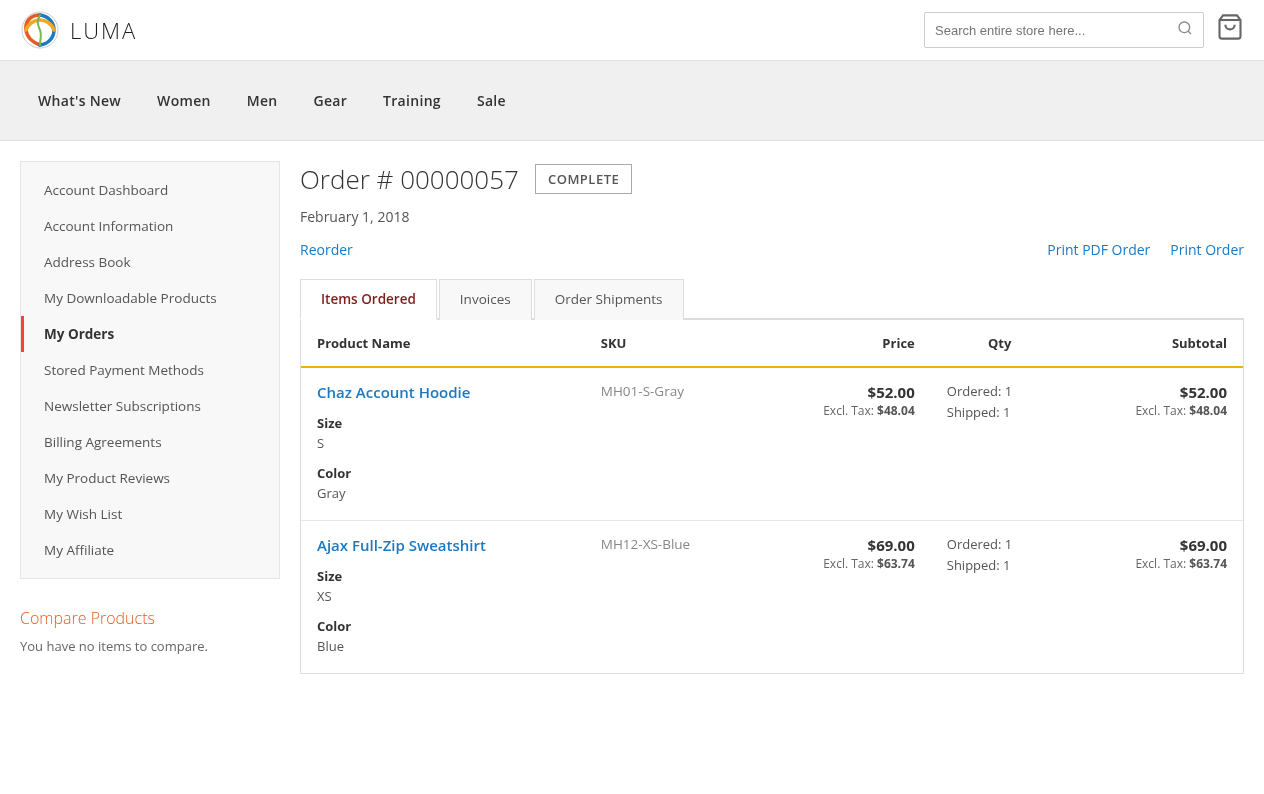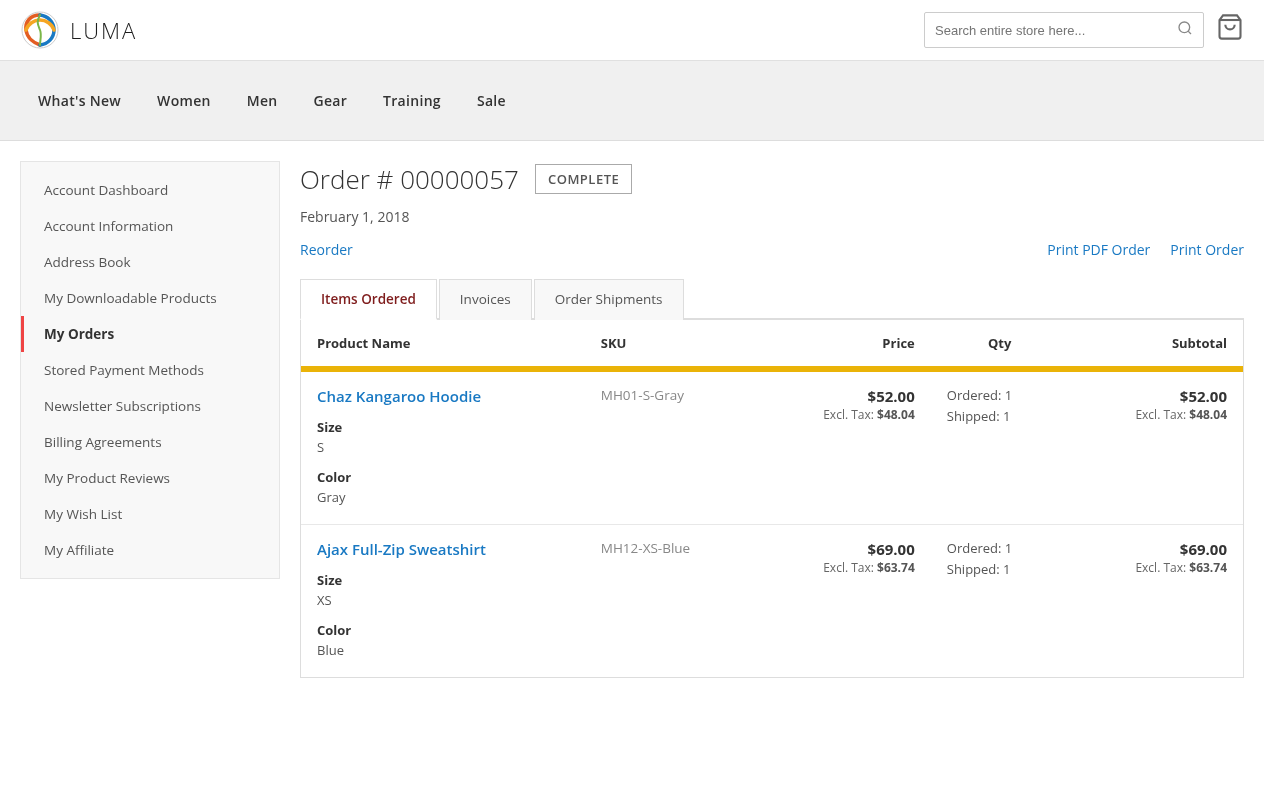--- a/index.html
+++ b/index.html
@@ -228,21 +228,21 @@
     
     .order-table-wrap {
       border: 1px solid #ddd;
       border-top: none;
     }
     .order-table {
       width: 100%;
       border-collapse: collapse;
     }
     .order-table thead tr {
-      border-bottom: 6px solid #eab308;
+      border-bottom: 2px solid #eab308;
     }
     .order-table thead th {
       padding: 14px 16px;
       font-size: 13px;
       font-weight: 700;
       color: #333;
       text-align: left;
       background: #fff;
     }
     .order-table thead th.right { text-align: right; }
@@ -382,20 +382,27 @@
       <a class="sidebar-nav-item">My Downloadable Products</a>
       <a class="sidebar-nav-item active">My Orders</a>
       <a class="sidebar-nav-item">Stored Payment Methods</a>
       <a class="sidebar-nav-item">Newsletter Subscriptions</a>
       <a class="sidebar-nav-item">Billing Agreements</a>
       <a class="sidebar-nav-item">My Product Reviews</a>
       <a class="sidebar-nav-item">My Wish List</a>
       <a class="sidebar-nav-item">My Affiliate</a>
     </div>
 
+    <div class="compare-section">
+      <div class="compare-title">
+        <span>Compare</span>
+        <span style="color:#e35d22;"> <span>Products</span></span>
+      </div>
+      <p>You have no items to compare.</p>
+    </div>
 
   </aside>
 
   <main class="main-content">
 
     <div class="order-header">
       <h1 class="order-title">Order # 00000057</h1>
       <span class="complete-badge">COMPLETE</span>
     </div>
 
@@ -423,21 +430,21 @@
             <th>SKU</th>
             <th class="right">Price</th>
             <th class="center">Qty</th>
             <th class="right">Subtotal</th>
           </tr>
         </thead>
         <tbody id="order-table-body">
 
           <tr>
             <td>
-              <a class="product-name-link">Chaz Kangaroo Hoodie</a>
+              <a class="product-name-link">Chaz Account Hoodie</a>
               <div class="product-attr-label">Size</div>
               <div class="product-attr-value">S</div>
               <div class="product-attr-label">Color</div>
               <div class="product-attr-value">Gray</div>
             </td>
             <td class="sku-cell">MH01-S-Gray</td>
             <td>
               <div class="price-main">$52.00</div>
               <div class="price-excl">
                 <span>Excl. Tax:</span> <strong>$48.04</strong>

